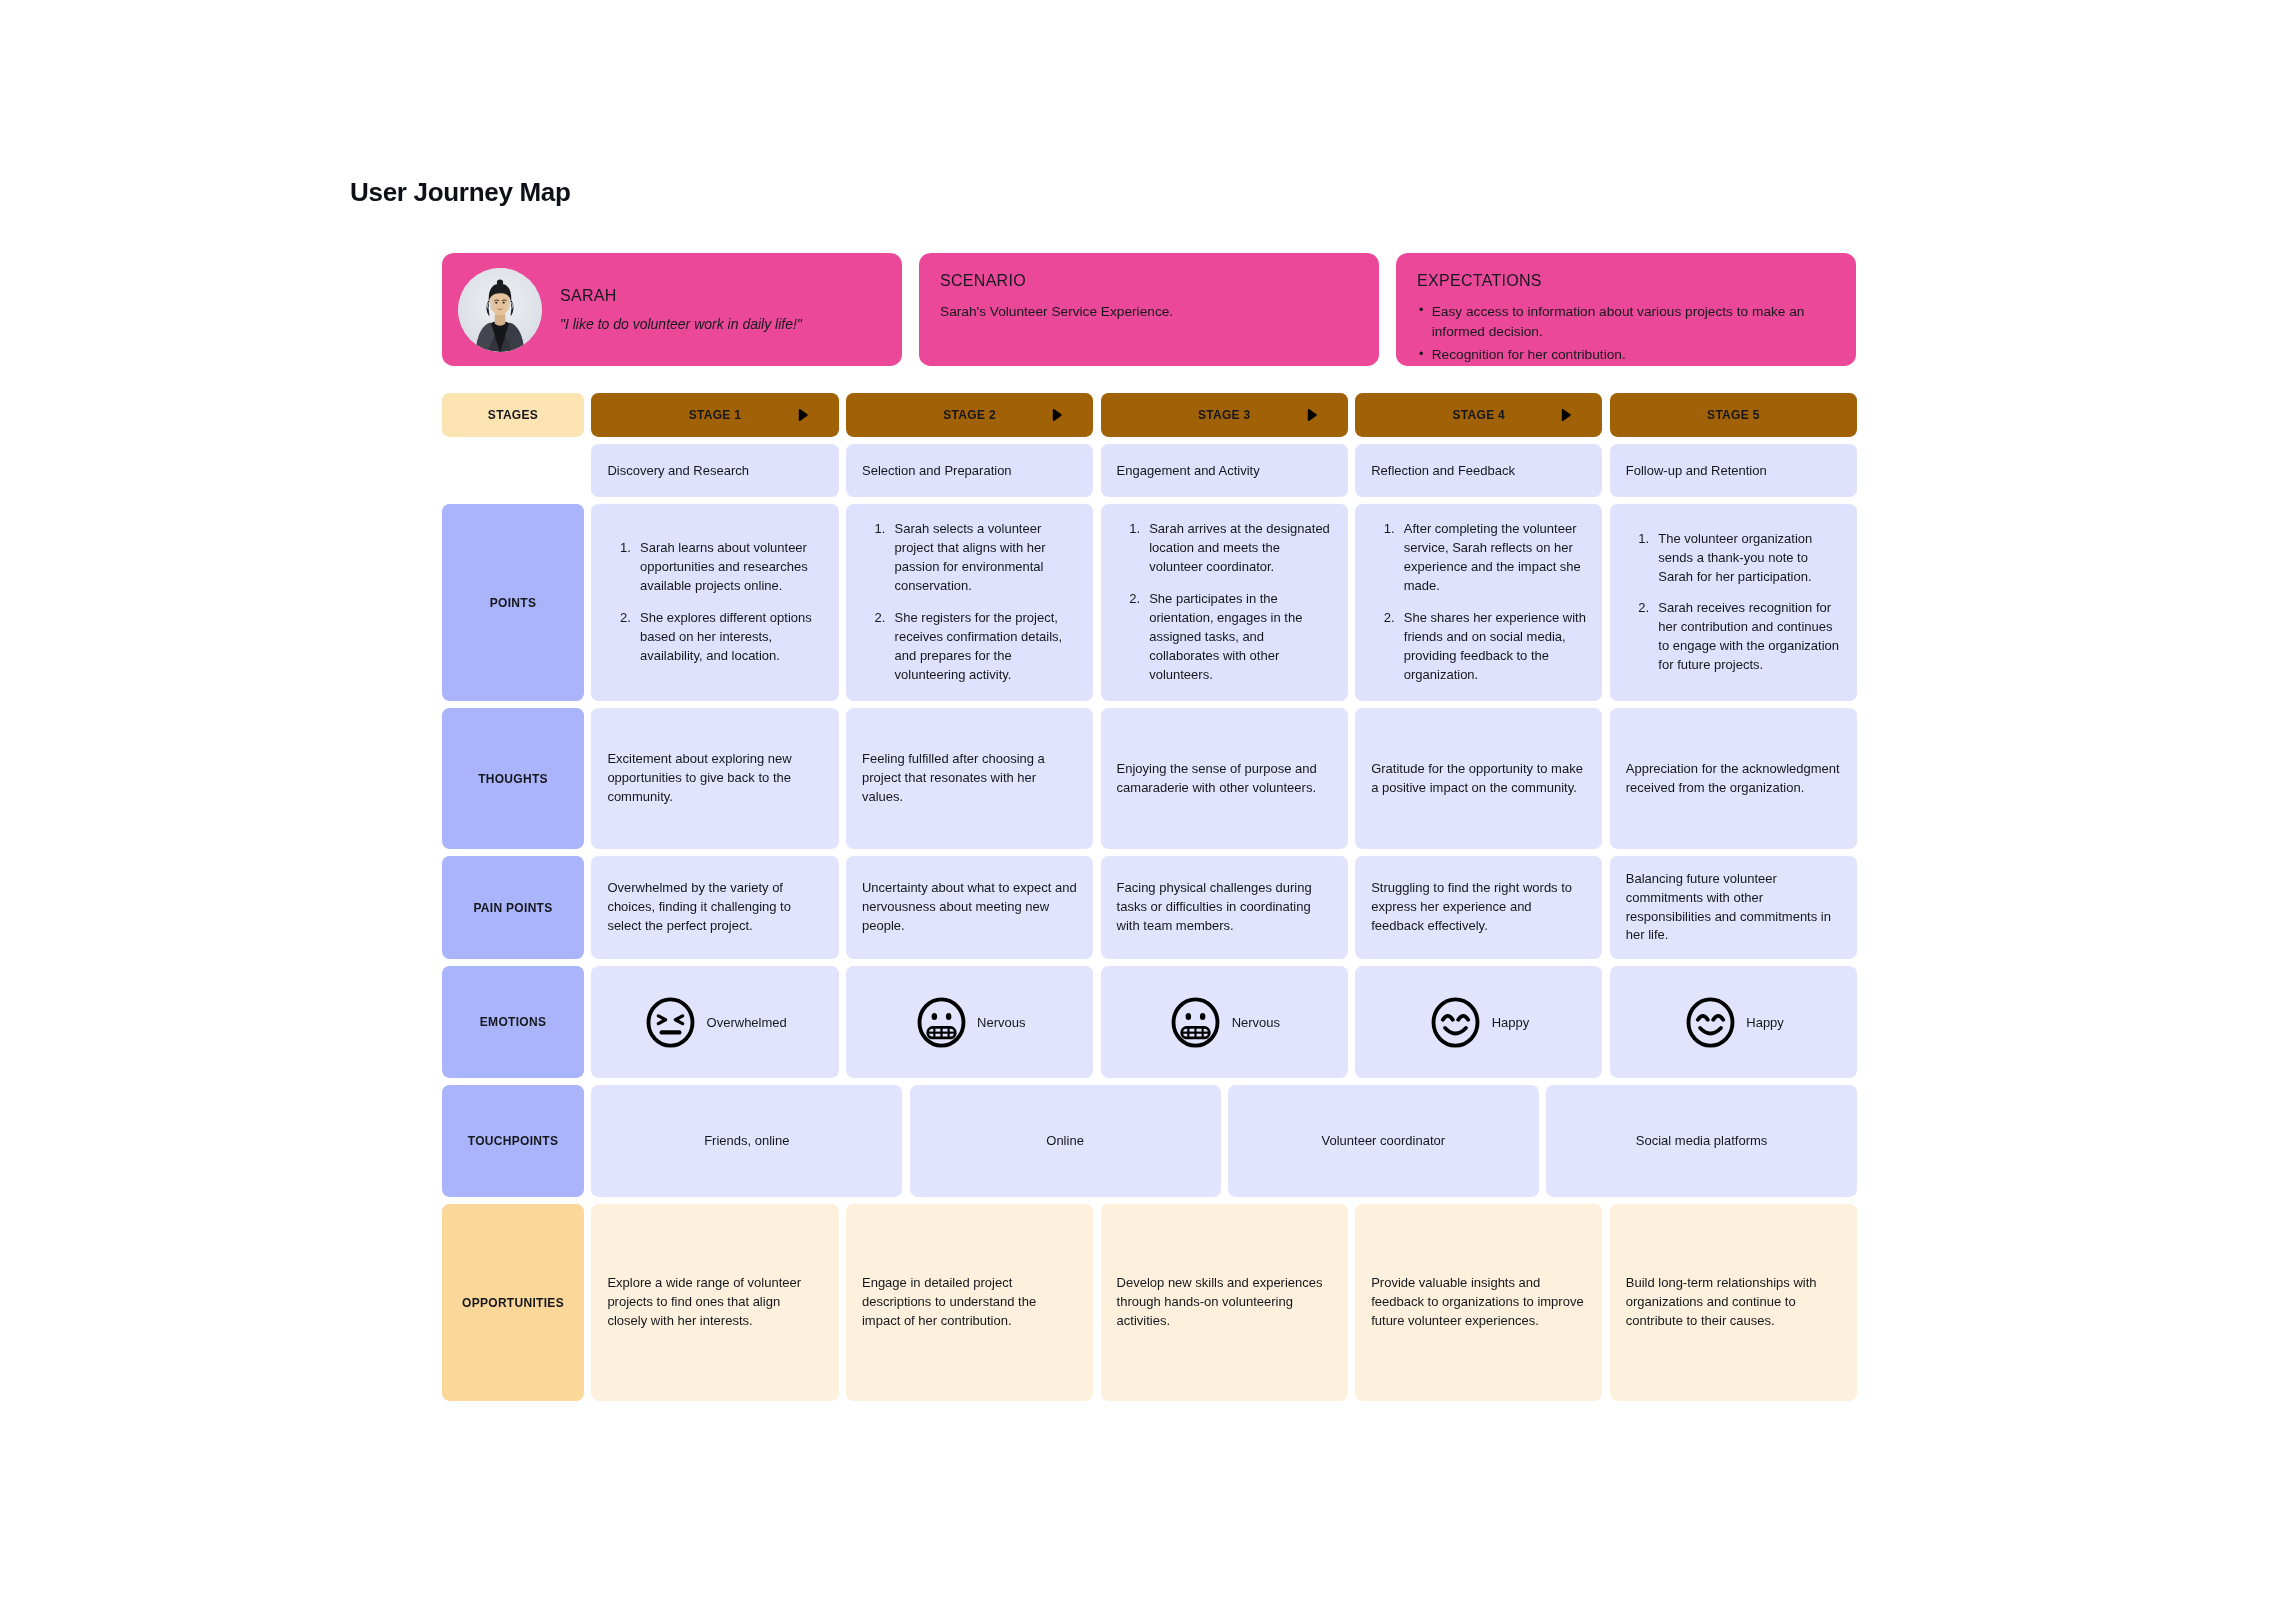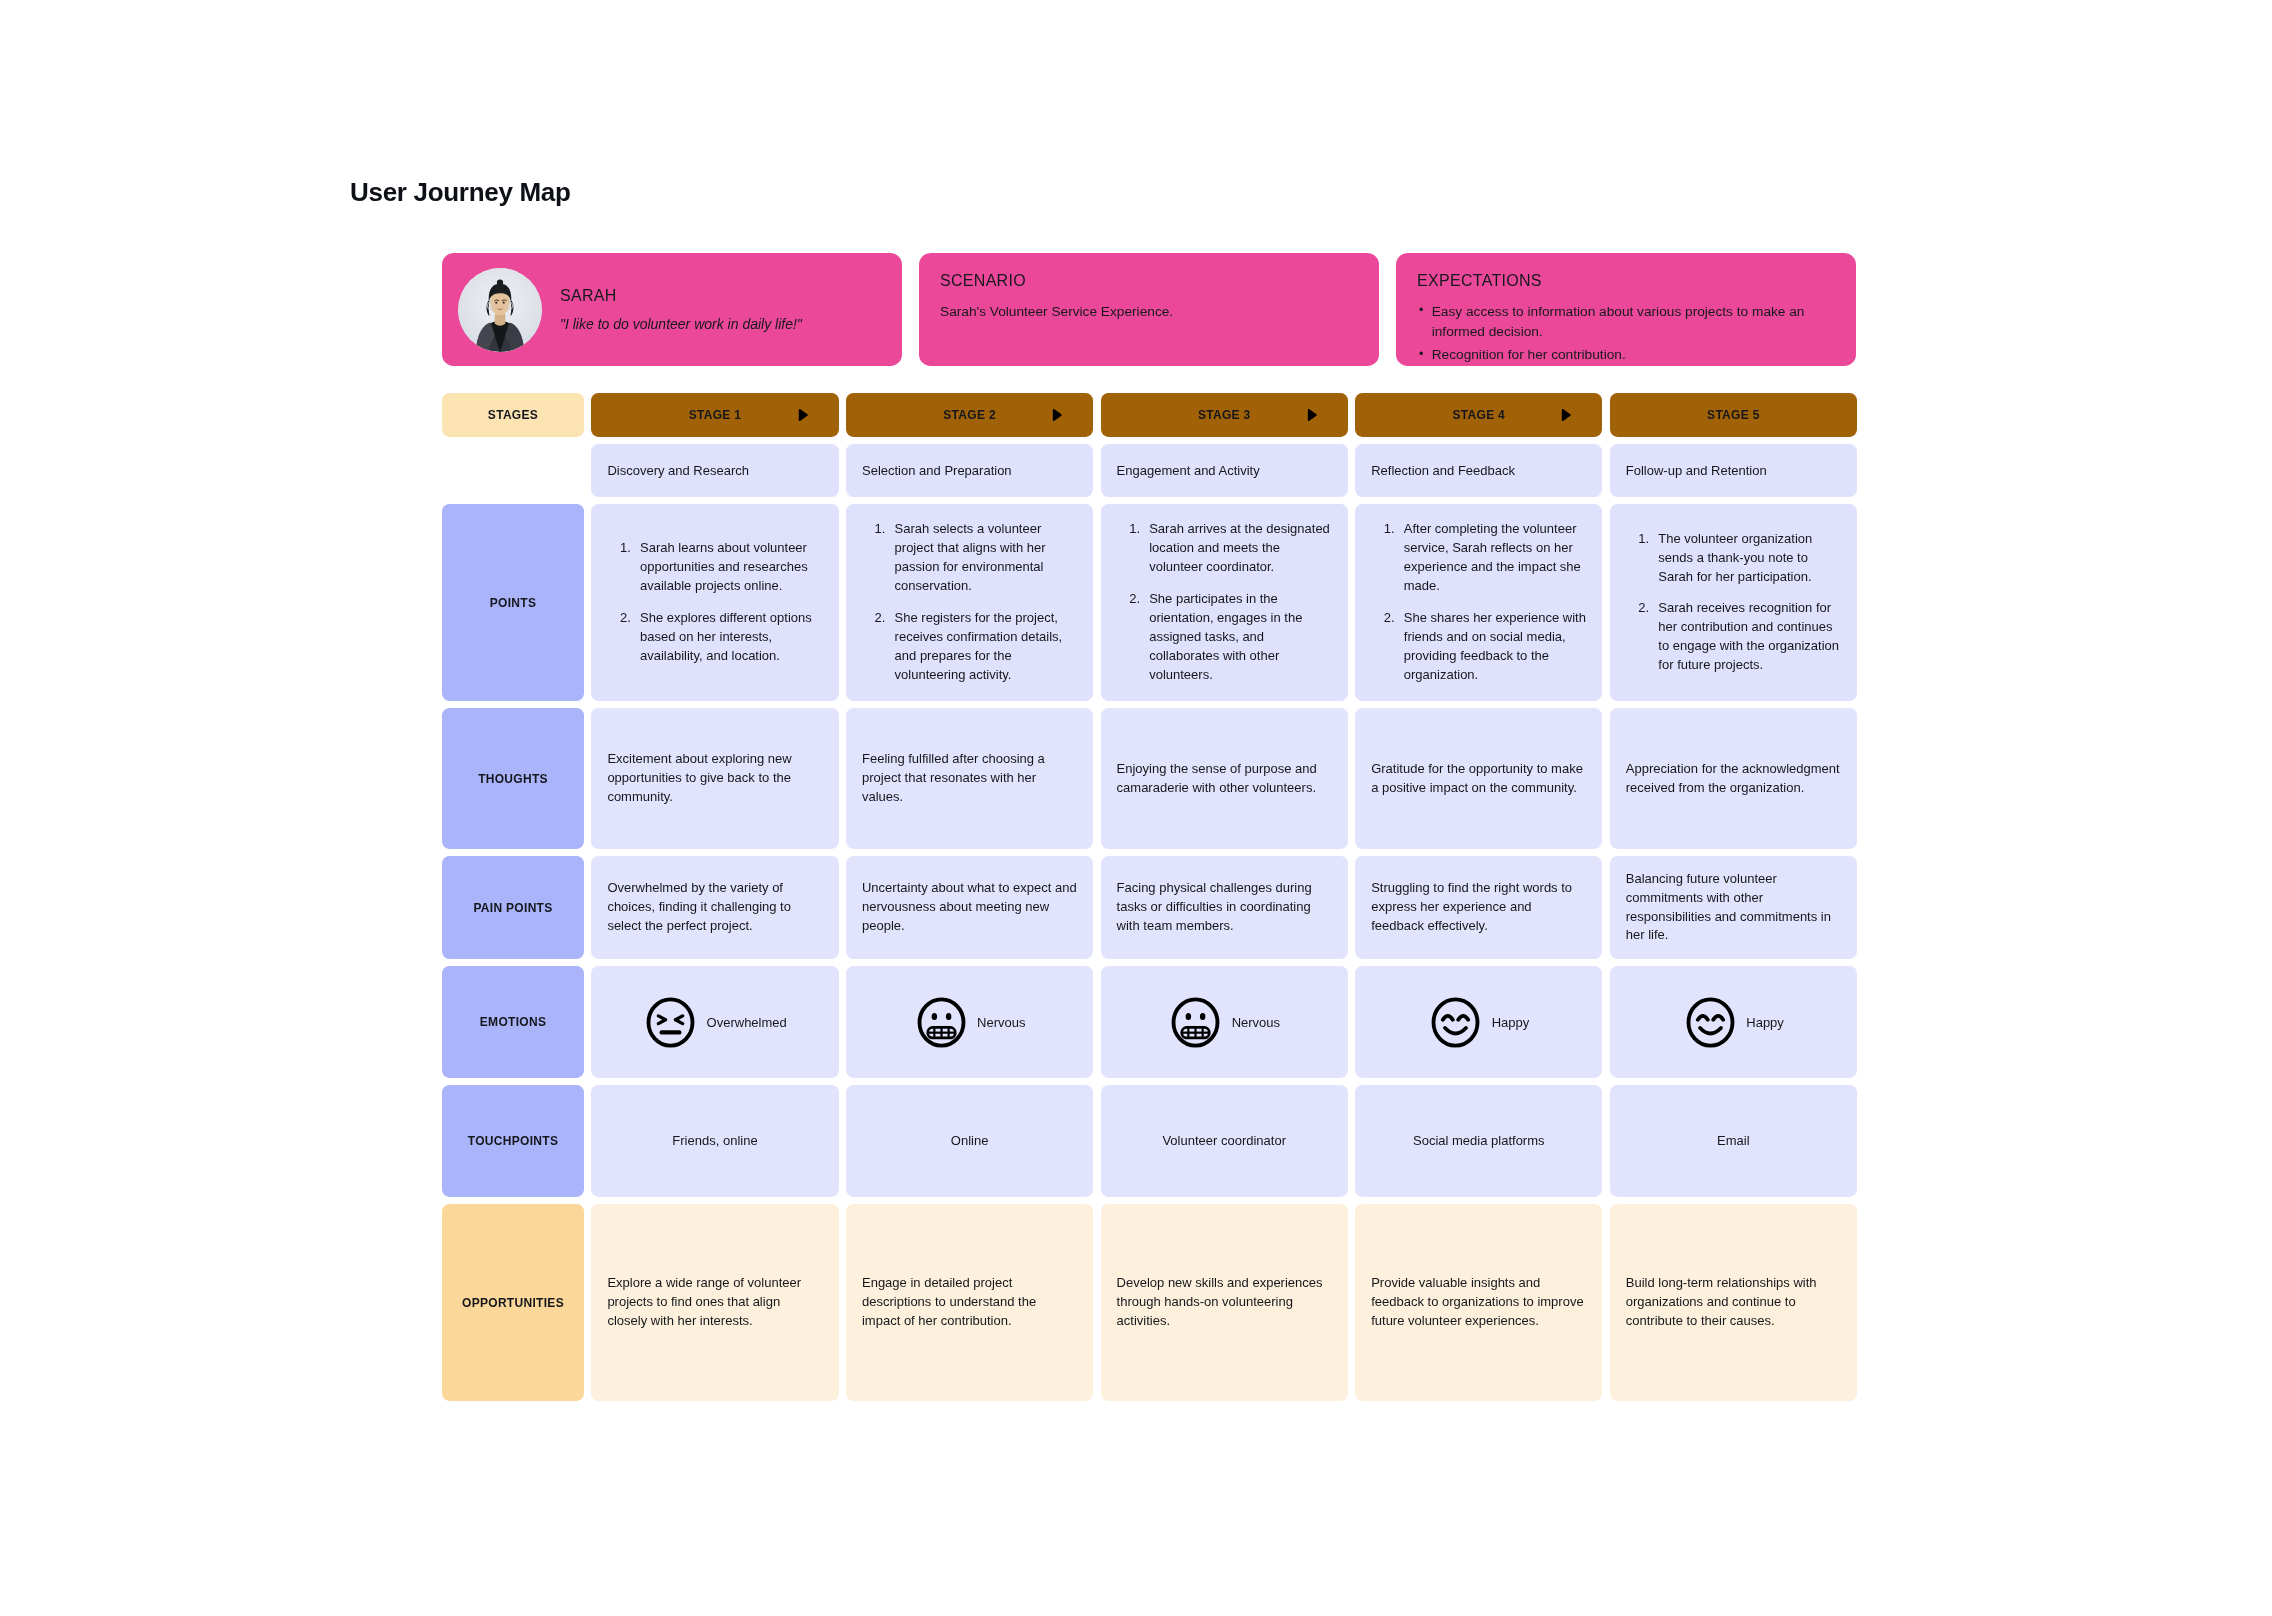--- a/index.html
+++ b/index.html
@@ -459,21 +459,20 @@
         <div class="emo-label">Happy</div>
       </div>
     </div>
 
     <div class="grid-row row-touch">
       <div class="cell-label lbl-blue">TOUCHPOINTS</div>
       <div class="cell content-lightblue txt-cell center">Friends, online</div>
       <div class="cell content-lightblue txt-cell center">Online</div>
       <div class="cell content-lightblue txt-cell center">Volunteer coordinator</div>
       <div class="cell content-lightblue txt-cell center">Social media platforms</div>
-      <div class="cell content-lightblue txt-cell center">Email</div>
     </div>
 
     <div class="grid-row row-opps">
       <div class="cell-label lbl-orange">OPPORTUNITIES</div>
       <div class="cell content-orange txt-cell">Explore a wide range of volunteer projects to find ones that align closely with her interests.</div>
       <div class="cell content-orange txt-cell">Engage in detailed project descriptions to understand the impact of her contribution.</div>
       <div class="cell content-orange txt-cell">Develop new skills and experiences through hands-on volunteering activities.</div>
       <div class="cell content-orange txt-cell">Provide valuable insights and feedback to organizations to improve future volunteer experiences.</div>
       <div class="cell content-orange txt-cell">Build long-term relationships with organizations and continue to contribute to their causes.</div>
     </div>

